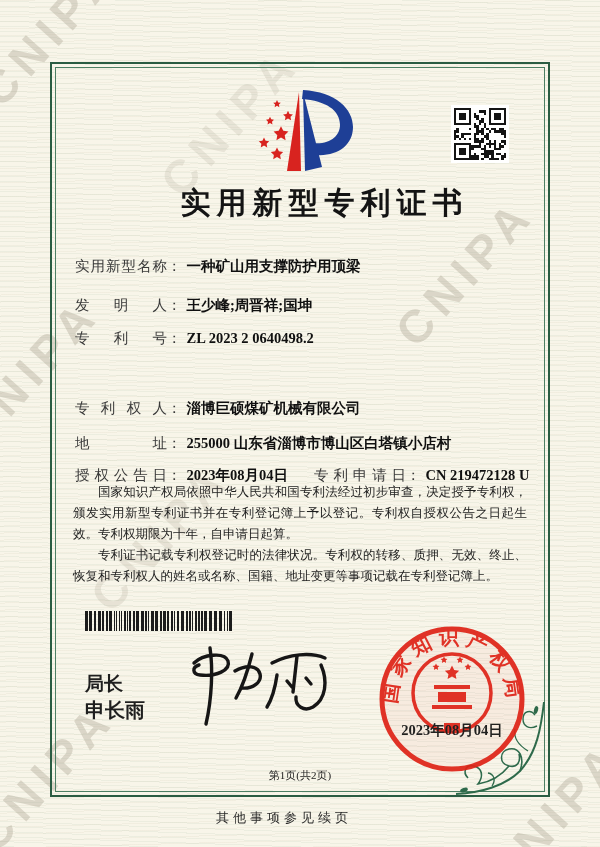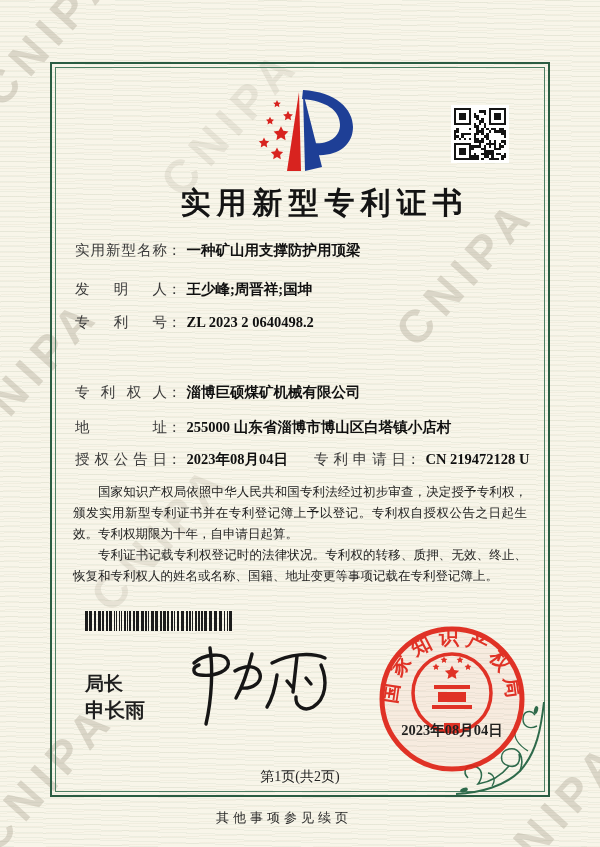--- a/index.html
+++ b/index.html
@@ -22,35 +22,35 @@
   .abs { position:absolute; z-index:3; }
   .cert-no { left:75px; top:99px; font-size:13.5px; color:#222; }
   .cert-no .pfx { letter-spacing:4px; }
   .logo { left:243px; top:84px; width:118px; height:96px; }
   .qr-wrap { left:451px; top:105px; width:58px; height:58px; background:#fff; padding:3px; }
   .qr-wrap svg { width:52px; height:52px; display:block; }
   .title { left:0; top:183px; width:600px; text-align:center; font-size:30px; font-weight:bold;
     letter-spacing:6px; text-indent:6px; color:#141414;padding-left:43px; }
   .frow { left:75px; width:460px; font-size:14.5px; white-space:nowrap; }
   .f-label { display:inline-block; width:92px; text-align:justify; text-align-last:justify;
-    color:#3a3a3a; vertical-align:bottom; }
+    color:#3a3a3a; vertical-align:bottom;margin-top:16px; }
   .f-colon { color:#3a3a3a; }
   .f-value { margin-left:5px; font-weight:600; color:#101010; }
   .pair2 { margin-left:26px; }
   .paras { left:73px; top:482px; width:454px; font-size:12.5px; line-height:21px; color:#1d1d1d; text-align:justify; }
   .paras p { text-indent:2em; }
   .barcode { left:85px; top:611px; width:153px; height:20px; }
   .sig-title { left:85px; top:671px; font-family:"Liberation Sans","DejaVu Sans",sans-serif;
     font-weight:600; font-size:19px; color:#1f1f1f; }
   .sig-name  { left:85px; top:697px; font-family:"Liberation Sans","DejaVu Sans",sans-serif;
     font-weight:600; font-size:20px; color:#1f1f1f; }
   .sig-svg { left:172px; top:636px; width:168px; height:95px; }
   .seal { left:374px; top:621px; width:156px; height:156px; z-index:4; opacity:0.93; }
   .flourish { left:452px; top:698px; width:96px; height:98px; z-index:3; }
-  .page-info { left:0; top:768px; width:600px; text-align:center; font-size:14px; color:#222; }
+  .page-info { left:0; top:768px; width:600px; text-align:center; font-size:11px; color:#222; }
   .footer-note { left:0; top:809px; width:568px; text-align:center; font-size:13px;
     letter-spacing:4px; color:#2a2a2a; z-index:3; }
 </style>
 </head>
 <body>
 
 <div id="page">
 
   <span class="wm" style="left:-40px;top:5px">CNIPA</span>
   <span class="wm" style="left:140px;top:95px;opacity:.55">CNIPA</span>

